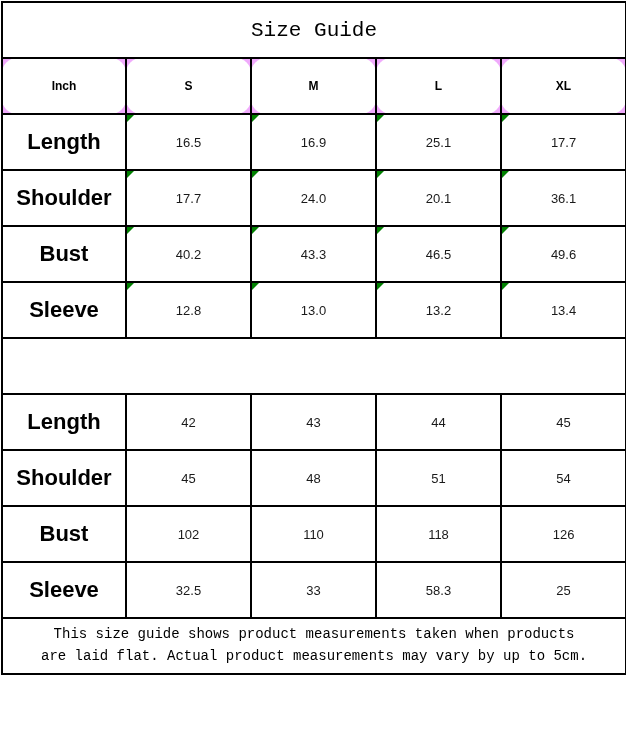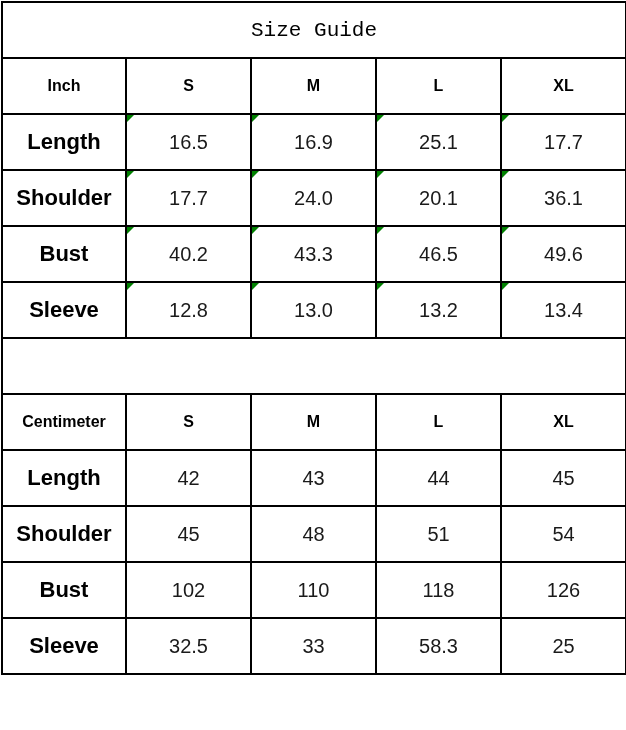--- a/index.html
+++ b/index.html
@@ -32,24 +32,25 @@
     overflow: hidden;
   }
   tr.title-row td {
     font-family: "Liberation Mono", monospace;
     font-size: 21px;
     font-weight: normal;
     letter-spacing: 0px;
   }
   tr.header-row td {
     font-weight: bold;
-    font-size: 16px;
+    font-size: 12px;
+    border-radius: 15px;
   }
   tr.data-row td {
-    font-size: 20px;
+    font-size: 13px;
     color: #1a1a1a;
   }
   tr.data-row td.row-label {
     font-weight: bold;
     font-size: 22px;
     color: #000000;
   }
   tr.footer-row td {
     font-family: "Liberation Mono", monospace;
     font-size: 14px;
@@ -121,27 +122,20 @@
     <td><span class="flag"></span><span>12.8</span></td>
     <td><span class="flag"></span><span>13.0</span></td>
     <td><span class="flag"></span><span>13.2</span></td>
     <td><span class="flag"></span><span>13.4</span></td>
   </tr>
 
   <tr>
     <td colspan="5"></td>
   </tr>
 
-  <tr class="header-row">
-    <td><span>Centimeter</span></td>
-    <td><span>S</span></td>
-    <td><span>M</span></td>
-    <td><span>L</span></td>
-    <td><span>XL</span></td>
-  </tr>
 
   <tr class="data-row">
     <td class="row-label"><span>Length</span></td>
     <td><span>42</span></td>
     <td><span>43</span></td>
     <td><span>44</span></td>
     <td><span>45</span></td>
   </tr>
 
   <tr class="data-row">
@@ -161,14 +155,20 @@
   </tr>
 
   <tr class="data-row">
     <td class="row-label"><span>Sleeve</span></td>
     <td><span>32.5</span></td>
     <td><span>33</span></td>
     <td><span>58.3</span></td>
     <td><span>25</span></td>
   </tr>
 
+  <tr class="footer-row">
+    <td colspan="5">
+      <div>This size guide shows product measurements taken when products</div>
+      <div>are laid flat. Actual product measurements may vary by up to 5cm.</div>
+    </td>
+  </tr>
 </tbody>
   </table>
 
 </body></html>

